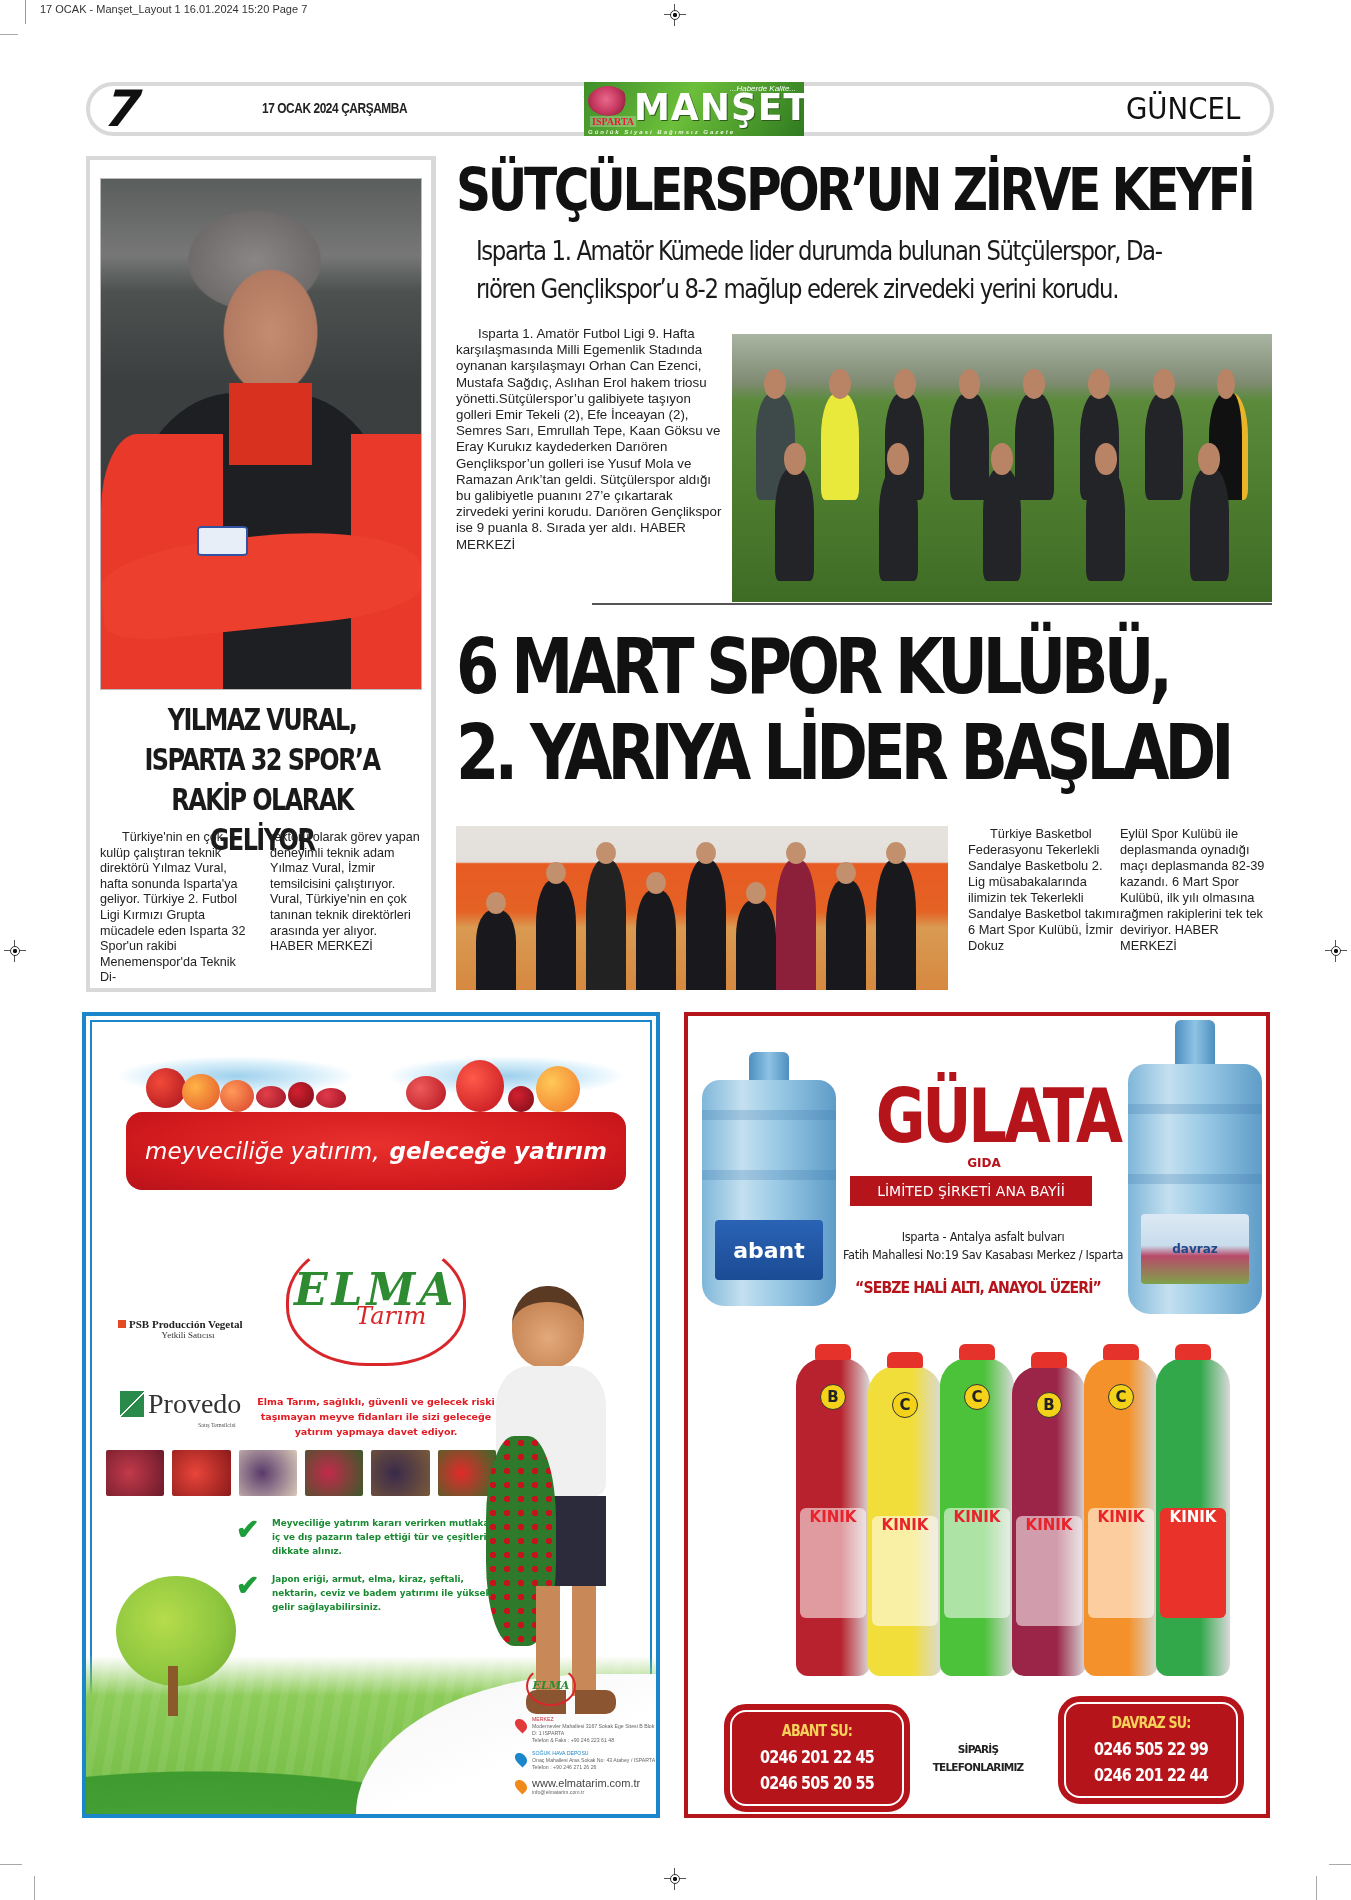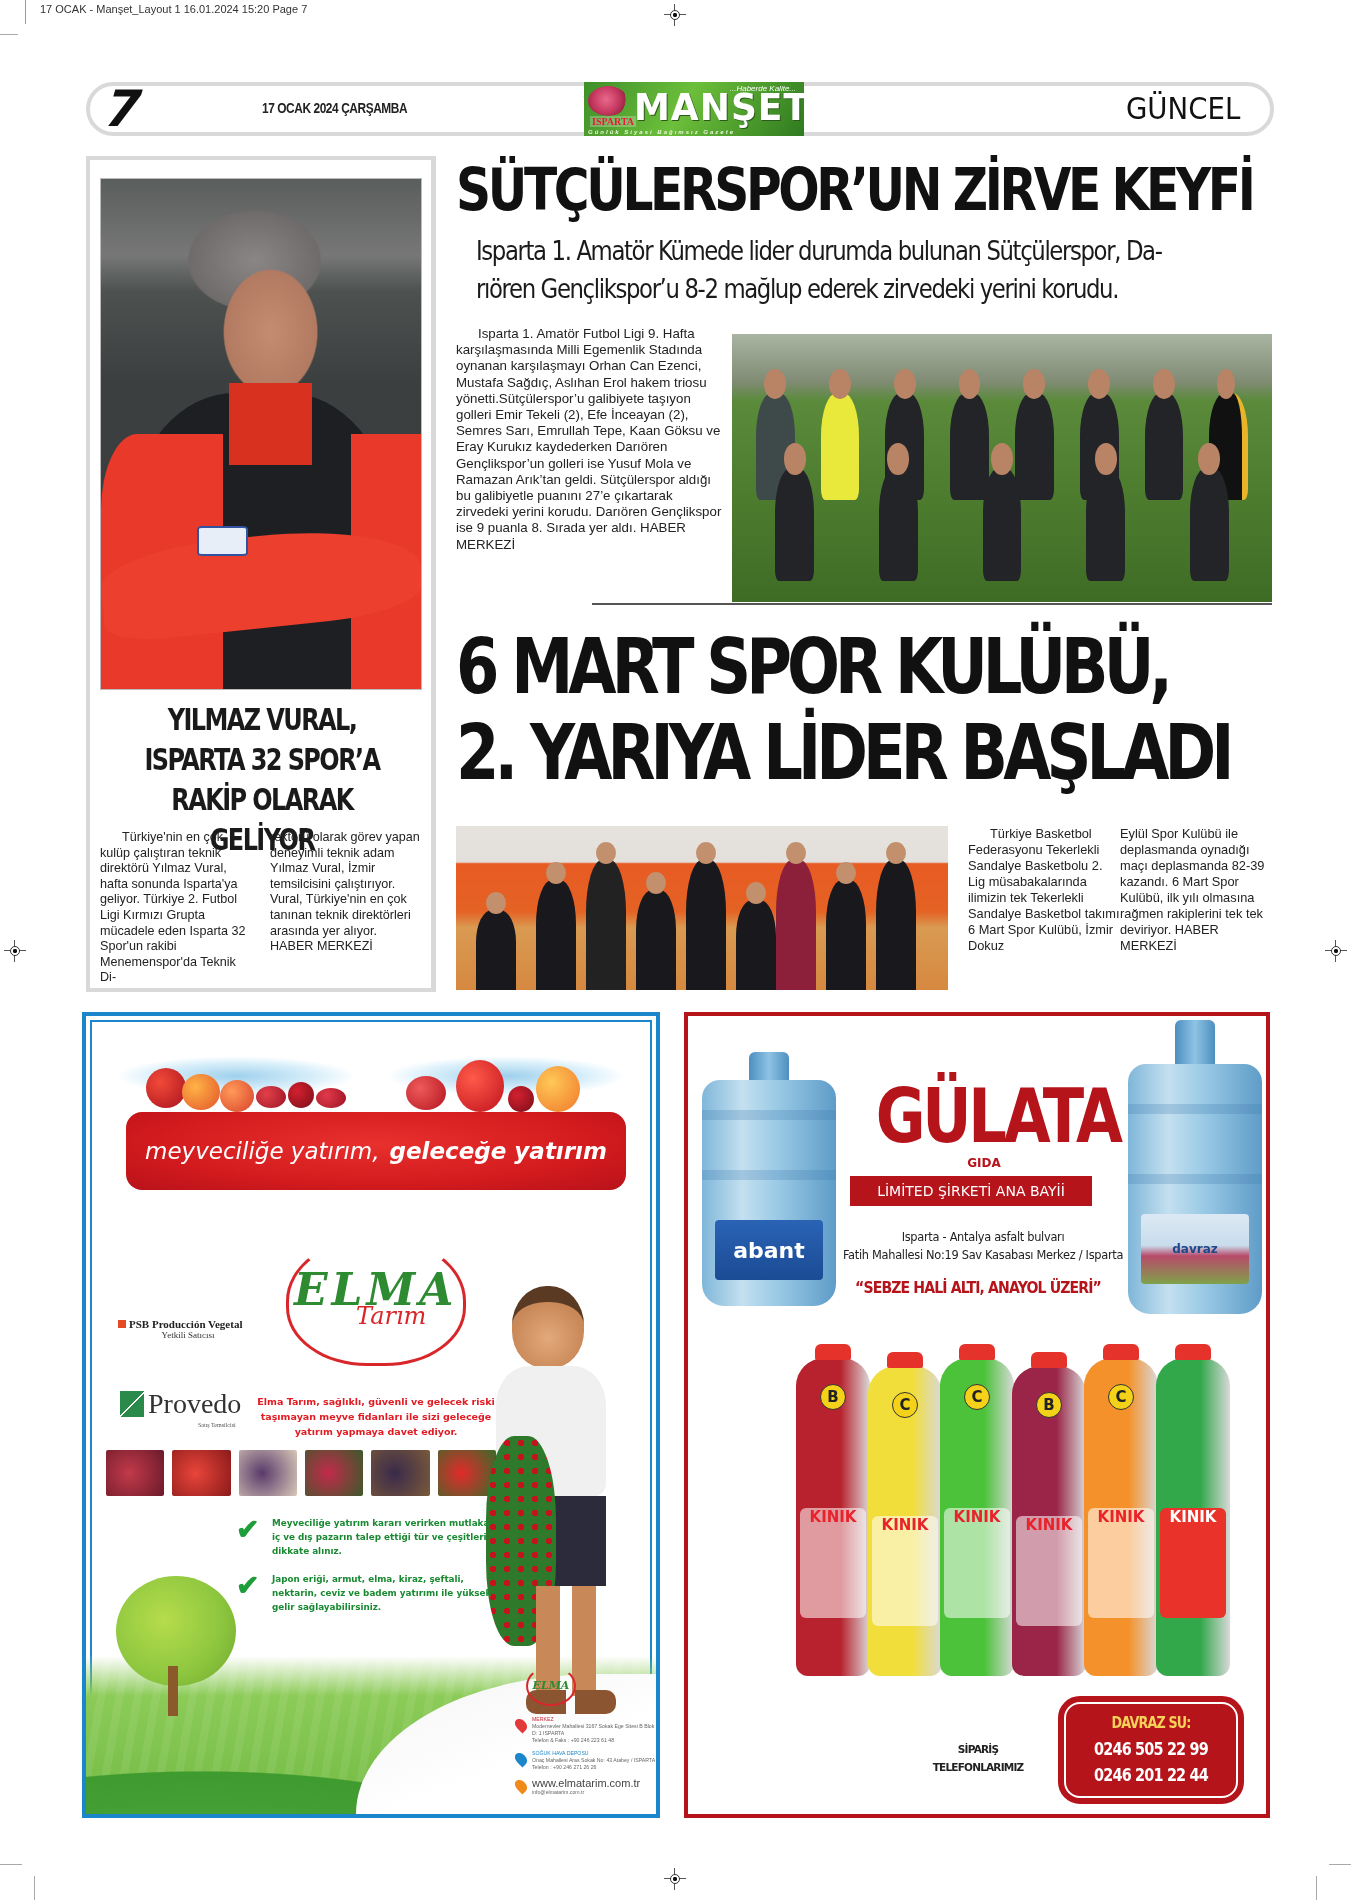--- a/index.html
+++ b/index.html
@@ -387,20 +387,25 @@
         <div class="bottle-cap"></div>
         <div class="vit">C</div>
         <div class="bottle-label" style="background: rgba(255, 255, 255, 0.55);">KINIK</div>
       </div>
       <div class="bottle" style="left: 432px; height: 318px; background: linear-gradient(90deg, rgb(50, 168, 74) 0%, rgb(50, 168, 74) 60%, rgba(0, 0, 0, 0.15) 100%);">
         <div class="bottle-cap"></div>
         <div class="bottle-label" style="background: rgb(232, 50, 42); color: rgb(255, 255, 255);">KINIK</div>
       </div>
     </div>
 
+  <div class="phone-box" style="left:36px;">
+    <div class="brand">ABANT SU:</div>
+    <div class="num">0246 201 22 45</div>
+    <div class="num">0246 505 20 55</div>
+  </div>
   <div class="siparis">
     <div>SİPARİŞ</div>
     <div>TELEFONLARIMIZ</div>
   </div>
   <div class="phone-box" style="left:370px;top:680px;">
     <div class="brand">DAVRAZ SU:</div>
     <div class="num">0246 505 22 99</div>
     <div class="num">0246 201 22 44</div>
   </div>
 </div>

